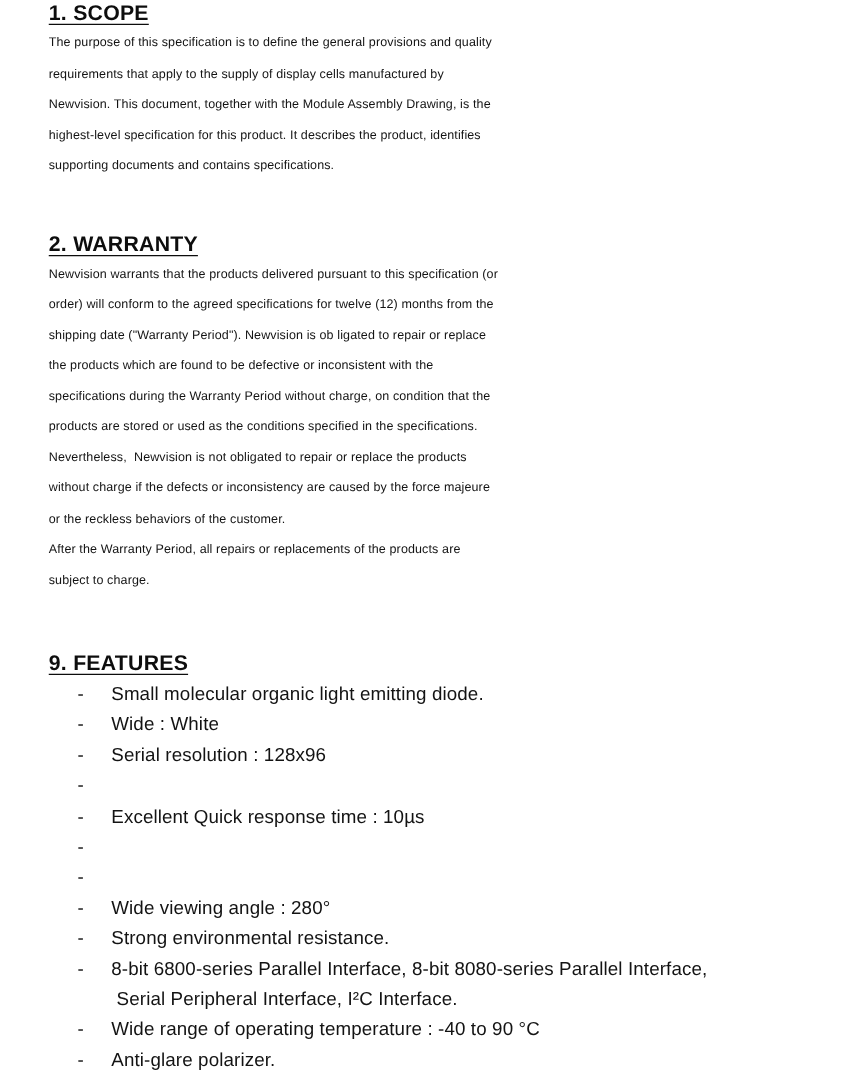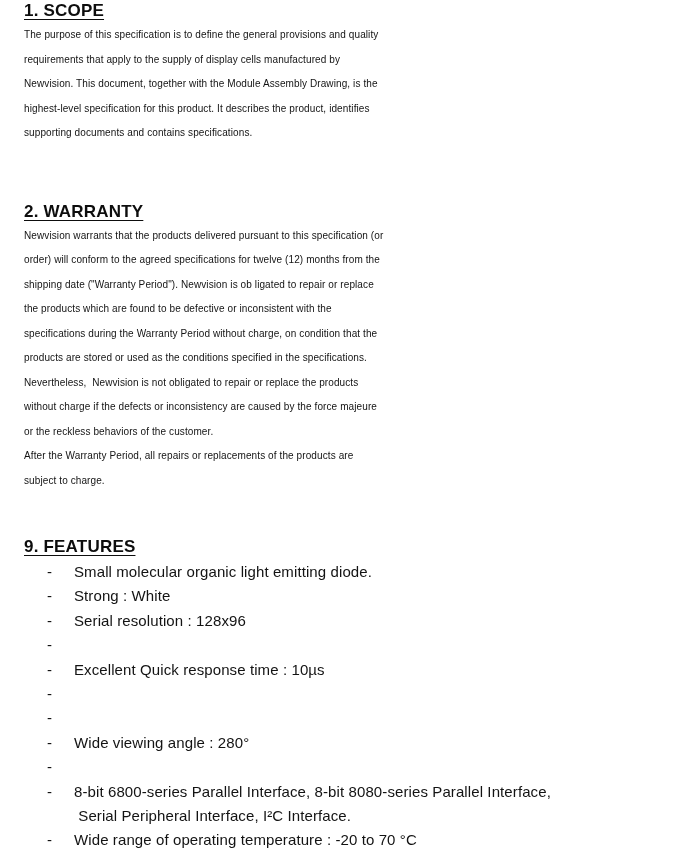--- a/index.html
+++ b/index.html
@@ -11,41 +11,41 @@
     width: 676px;
     height: 859px;
     overflow: hidden;
     font-family: "Liberation Sans", sans-serif;
     color: #131313;
   }
   .page {
     box-sizing: border-box;
     width: 620px;
     height: 859px;
-    padding: 1px 30px 0 24px;
+    padding: 1px 30px 0 39px;
   }
   .section-heading {
     font-size: 17px;
     font-weight: bold;
     line-height: 20px;
     margin: 0;
     letter-spacing: 0.2px;
     text-decoration: underline;
     text-underline-offset: 3px;
     color: #0d0d0d;
   }
   .para {
     margin: 2px 0 0 0;
     font-size: 10px;
     line-height: 24.5px;
     white-space: pre-wrap;
     letter-spacing: 0.1px;
   }
   .sec-scope { margin-top: 0; }
-  .sec-warranty { margin-top: 56px; }
+  .sec-warranty { margin-top: 40px; }
   .sec-features { margin-top: 44px; }
   .features-list {
     list-style: none;
     margin: 3px 0 0 0;
     padding: 0 0 0 23px;
   }
   .feature-item {
     display: flex;
     align-items: flex-start;
     font-size: 15px;
@@ -91,21 +91,21 @@
 
   <section class="sec-features">
     <h2 class="section-heading">9. FEATURES</h2>
     <ul class="features-list">
         <li class="feature-item">
           <span class="dash">-</span>
           <span class="btxt">Small molecular organic light emitting diode.</span>
         </li>
         <li class="feature-item">
           <span class="dash">-</span>
-          <span class="btxt">Strong : White</span>
+          <span class="btxt">Wide : White</span>
         </li>
         <li class="feature-item">
           <span class="dash">-</span>
           <span class="btxt">Serial resolution : 128x96</span>
         </li>
         <li class="feature-item">
           <span class="dash">-</span>
         </li>
         <li class="feature-item">
           <span class="dash">-</span>
@@ -116,29 +116,30 @@
         </li>
         <li class="feature-item">
           <span class="dash">-</span>
         </li>
         <li class="feature-item">
           <span class="dash">-</span>
           <span class="btxt">Wide viewing angle : 280°</span>
         </li>
         <li class="feature-item">
           <span class="dash">-</span>
+          <span class="btxt">Strong environmental resistance.</span>
         </li>
         <li class="feature-item">
           <span class="dash">-</span>
           <span class="btxt">8-bit 6800-series Parallel Interface, 8-bit 8080-series Parallel Interface,
  Serial Peripheral Interface, I²C Interface.</span>
         </li>
         <li class="feature-item">
           <span class="dash">-</span>
-          <span class="btxt">Wide range of operating temperature : -20 to 70 °C</span>
+          <span class="btxt">Wide range of operating temperature : -40 to 90 °C</span>
         </li>
         <li class="feature-item">
           <span class="dash">-</span>
           <span class="btxt">Anti-glare polarizer.</span>
         </li>
       </ul>
   </section>
 
 </main>
 

